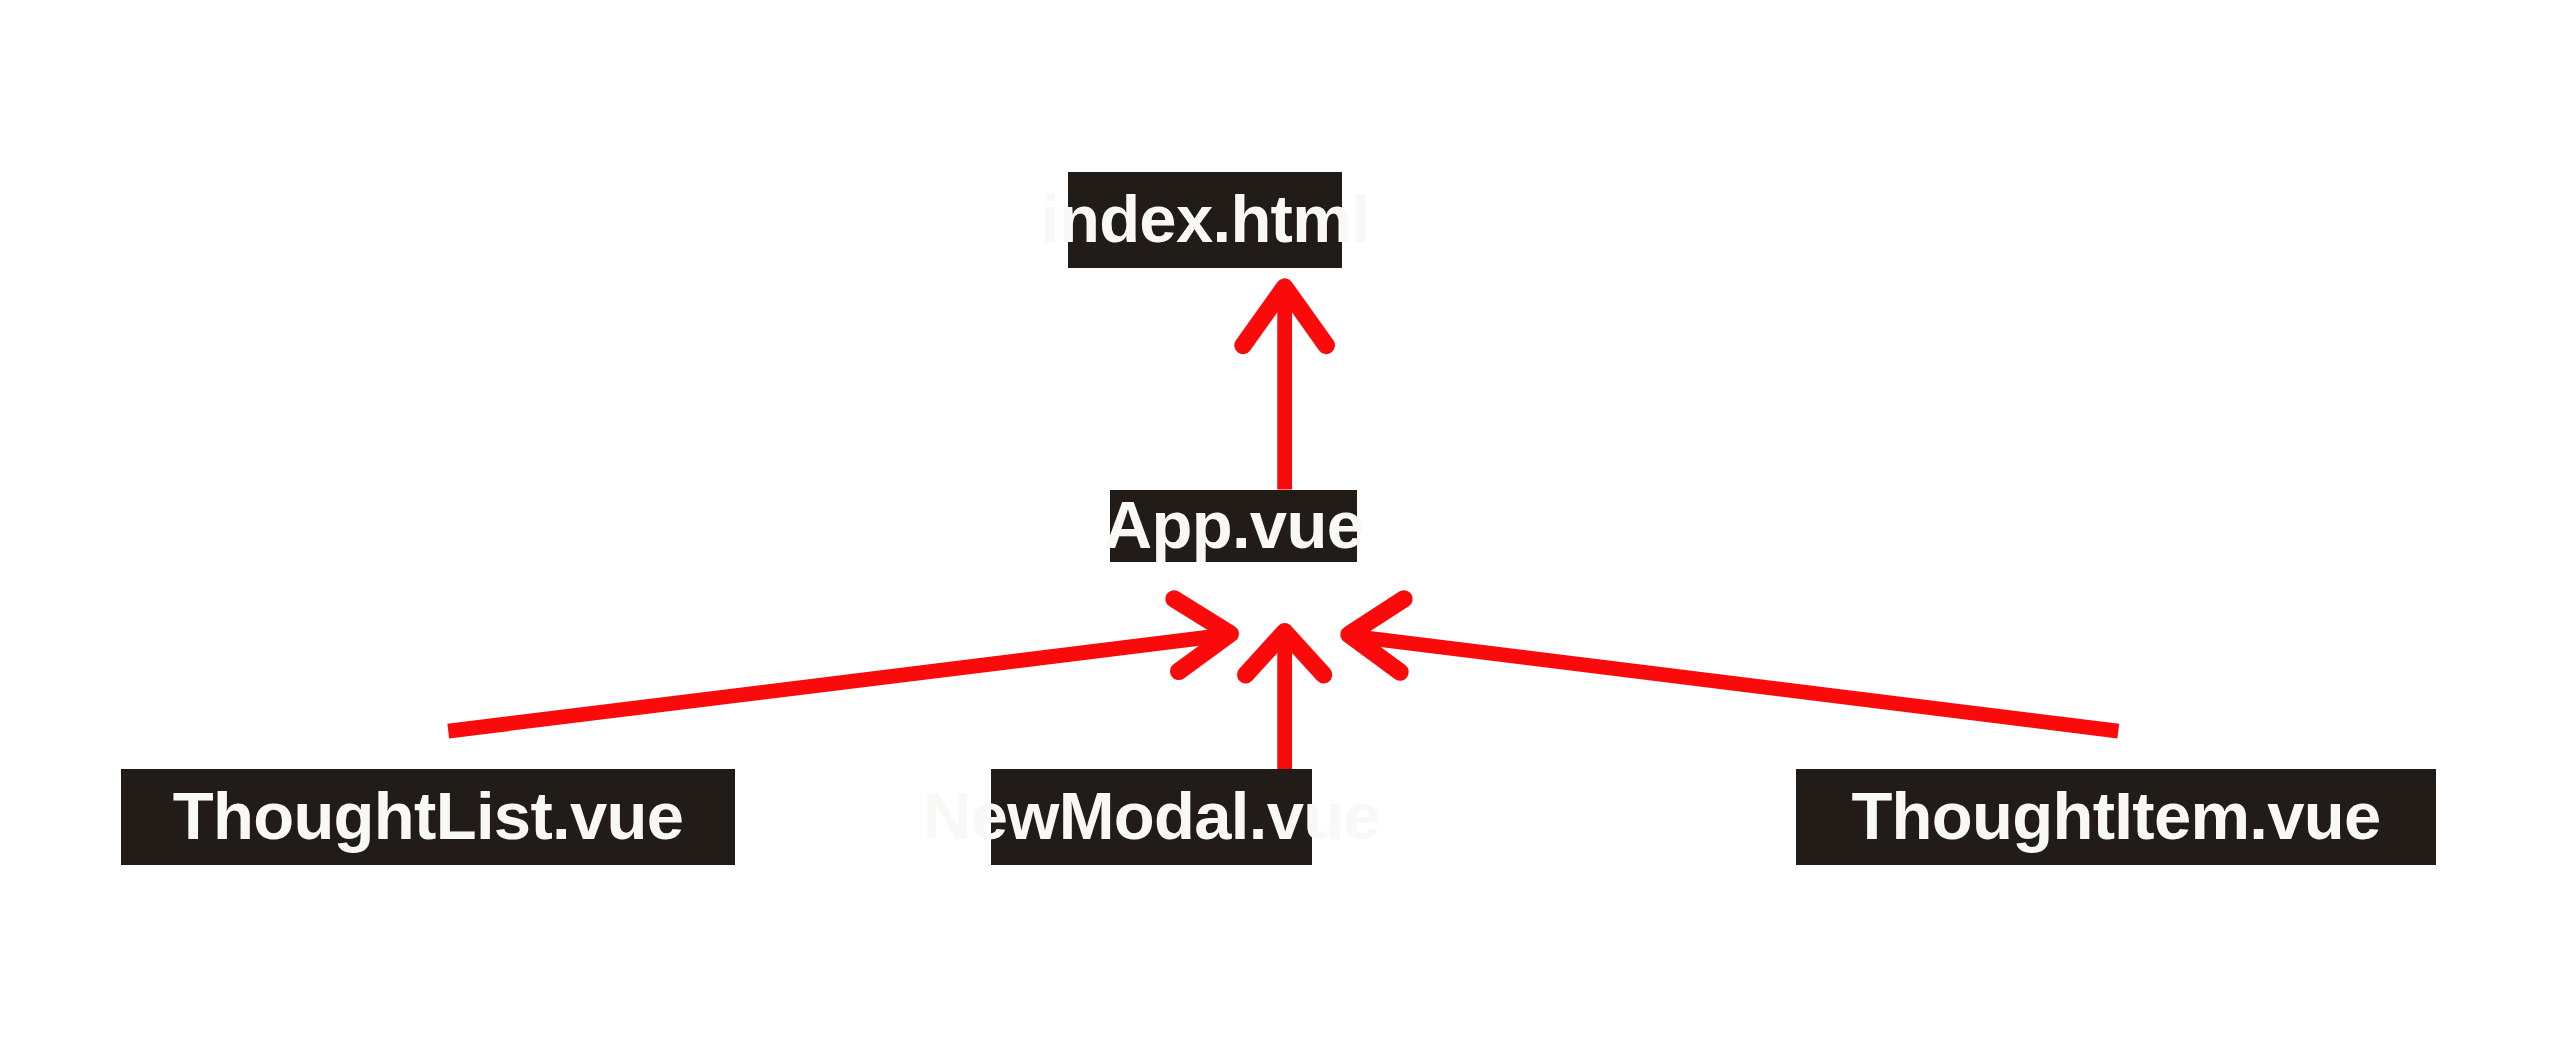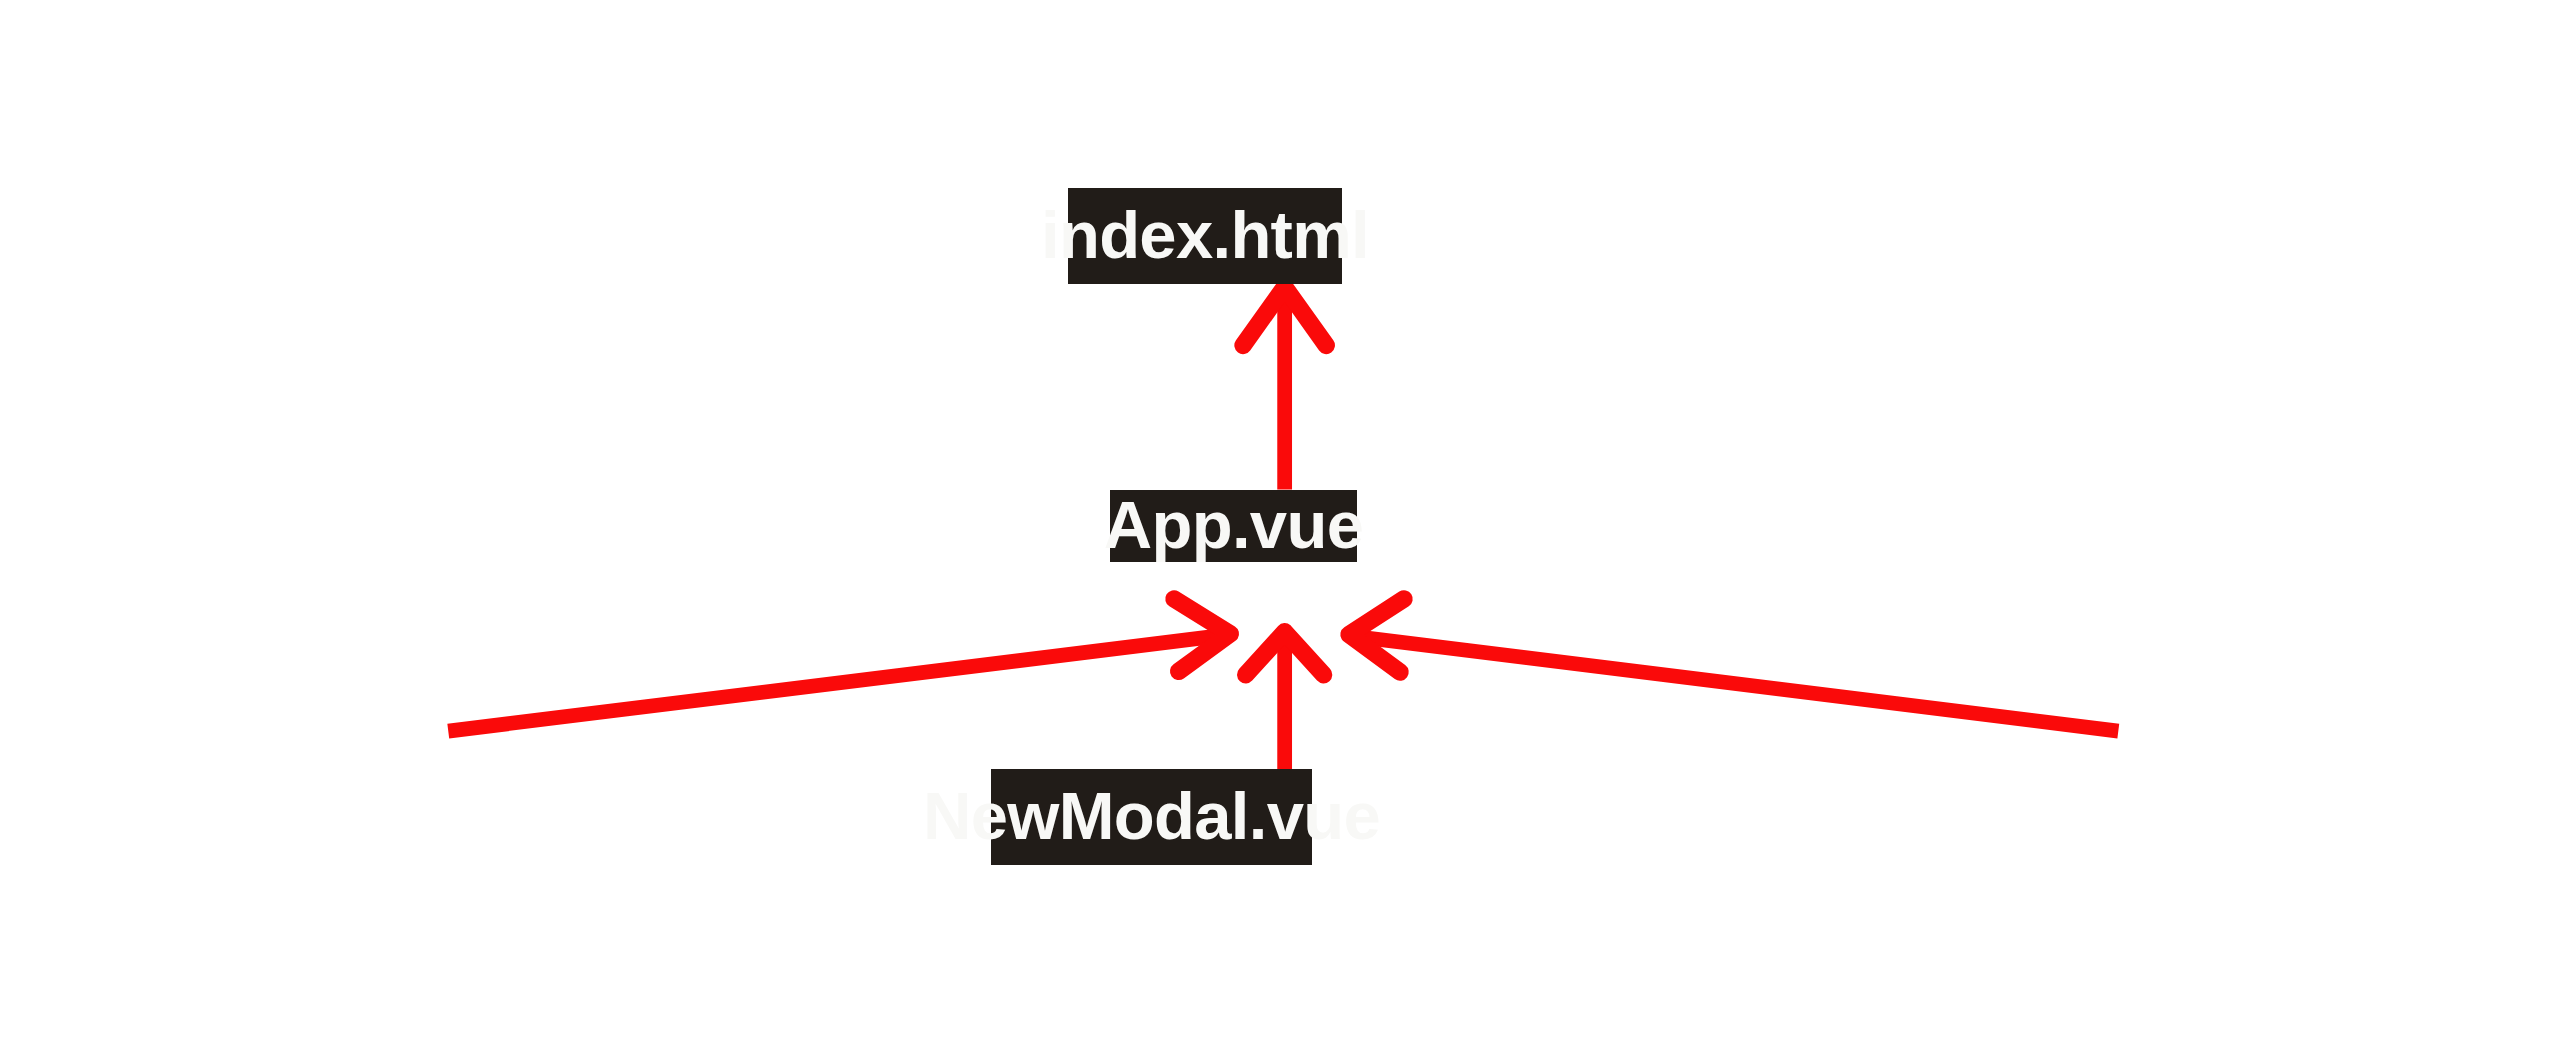--- a/index.html
+++ b/index.html
@@ -39,21 +39,21 @@
     letter-spacing: -0.7px;
     line-height: 1;
     white-space: nowrap;
     box-sizing: border-box;
   }
   .node-label {
     display: block;
     transform: translateY(-2px);
   }
   
-  #node-index      { left: 1068px; top: 188px;  width: 274px; height: 96px; }
+  #node-index      { left: 1068px; top: 172px;  width: 274px; height: 96px; }
   #node-app        { left: 1110px; top: 490px;  width: 247px; height: 72px; }
   #node-thoughtlist{ left: 121px;  top: 769px; width: 614px; height: 96px; }
   #node-newmodal   { left: 991px; top: 769px; width: 321px; height: 96px; }
   #node-thoughtitem{ left: 1796px; top: 769px; width: 640px; height: 96px; }
 </style>
 </head>
 <body>
 
 <div id="diagram" style="background: rgb(255, 255, 255);">
 
@@ -81,20 +81,26 @@
   </svg>
 
   <div class="node" id="node-index" style="background: rgb(33, 28, 24); color: rgb(248, 248, 246);">
     <span class="node-label">index.html</span>
   </div>
 
   <div class="node" id="node-app" style="background: rgb(33, 28, 24); color: rgb(248, 248, 246);">
     <span class="node-label">App.vue</span>
   </div>
 
+  <div class="node" id="node-thoughtlist" style="background: rgb(33, 28, 24); color: rgb(248, 248, 246);">
+    <span class="node-label">ThoughtList.vue</span>
+  </div>
 
   <div class="node" id="node-newmodal" style="background: rgb(33, 28, 24); color: rgb(248, 248, 246);">
     <span class="node-label">NewModal.vue</span>
   </div>
 
+  <div class="node" id="node-thoughtitem" style="background: rgb(33, 28, 24); color: rgb(248, 248, 246);">
+    <span class="node-label">ThoughtItem.vue</span>
+  </div>
 
 </div>
 
 
 </body></html>

